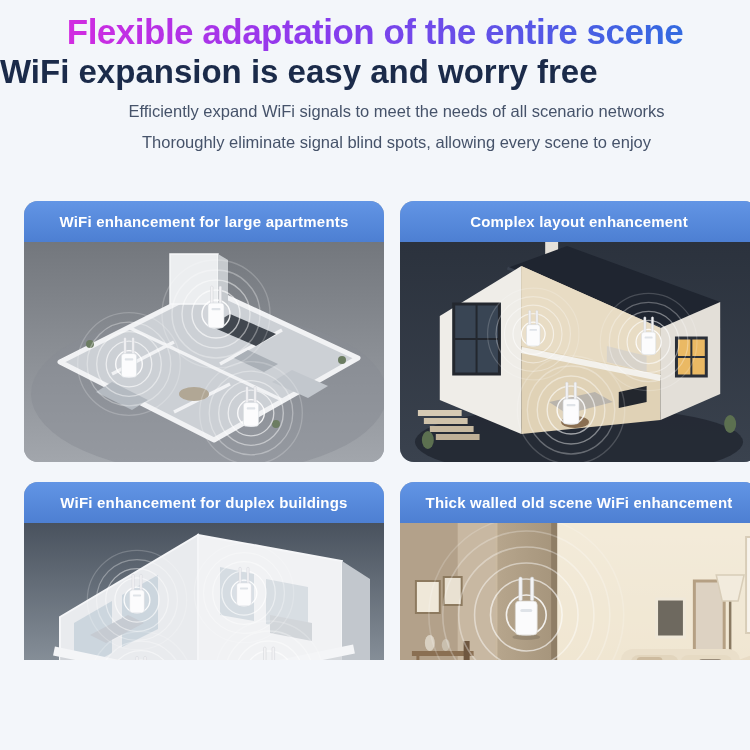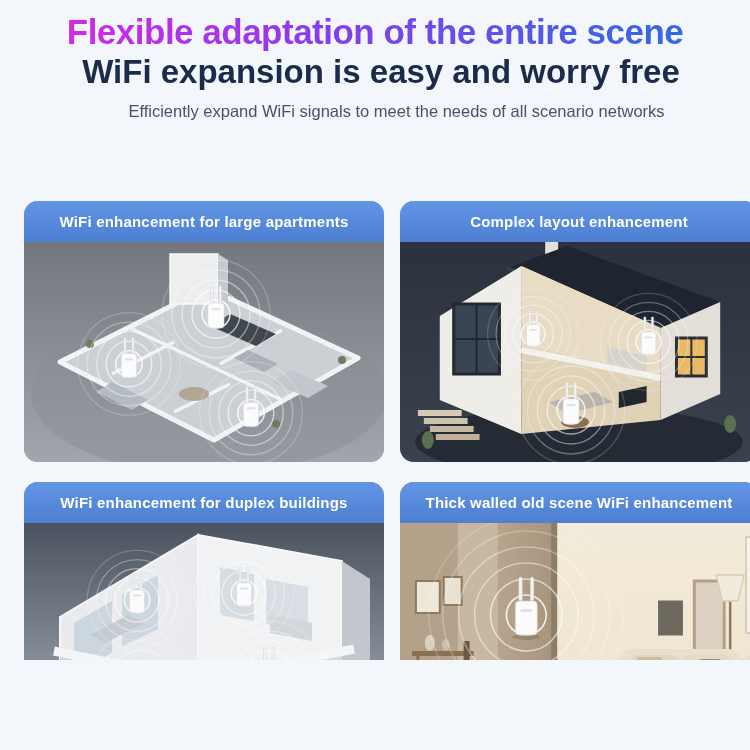--- a/index.html
+++ b/index.html
@@ -8,22 +8,22 @@
     background:#f3f6fa; font-family:"Liberation Sans", sans-serif;
   }
   .title {
     margin:0; padding-top:12px; text-align:center;
     font-size:35px; font-weight:bold; letter-spacing:-0.5px;
     background:linear-gradient(90deg,#e128de 2%,#8a3bee 42%,#2a6fdf 96%);
     -webkit-background-clip:text; background-clip:text;
     -webkit-text-fill-color:transparent; color:#8a3bee;
   }
   .subtitle {
-    margin:1px 0 0; text-align:center;
-    font-size:33px; font-weight:bold; color:#1b2b4a;padding-left:12px;
+    margin:1px 0 0; 
+    font-size:33px; font-weight:bold; color:#1b2b4a;
   }
   .desc { margin-top:9px; text-align:center; font-size:16.5px; line-height:23px; color:#46536a; }
   .desc p { margin:8px;padding-left:43px; }
   .cards {
     position:absolute; left:24px; top:201px;
     display:grid; grid-template-columns:360px 358px; grid-template-rows:261px 261px;
     gap:20px 16px;
   }
   .card { border-radius:14px; overflow:hidden; display:flex; flex-direction:column; background:#9aa0a8; }
   .band {
@@ -37,20 +37,21 @@
 </head>
 <body>
 
 <div class="page">
 
   <h1 class="title">Flexible adaptation of the entire scene</h1>
   <h2 class="subtitle">WiFi expansion is easy and worry free</h2>
 
   <div class="desc">
     <p>Efficiently expand WiFi signals to meet the needs of all scenario networks</p>
+    <p>Thoroughly eliminate signal blind spots, allowing every scene to enjoy</p>
   </div>
 
   <div class="cards">
 
     <div class="card">
       <div class="band">
         <span>WiFi enhancement for large apartments</span>
       </div>
       <div class="scene">
         <svg viewBox="0 0 360 220" preserveAspectRatio="none">

